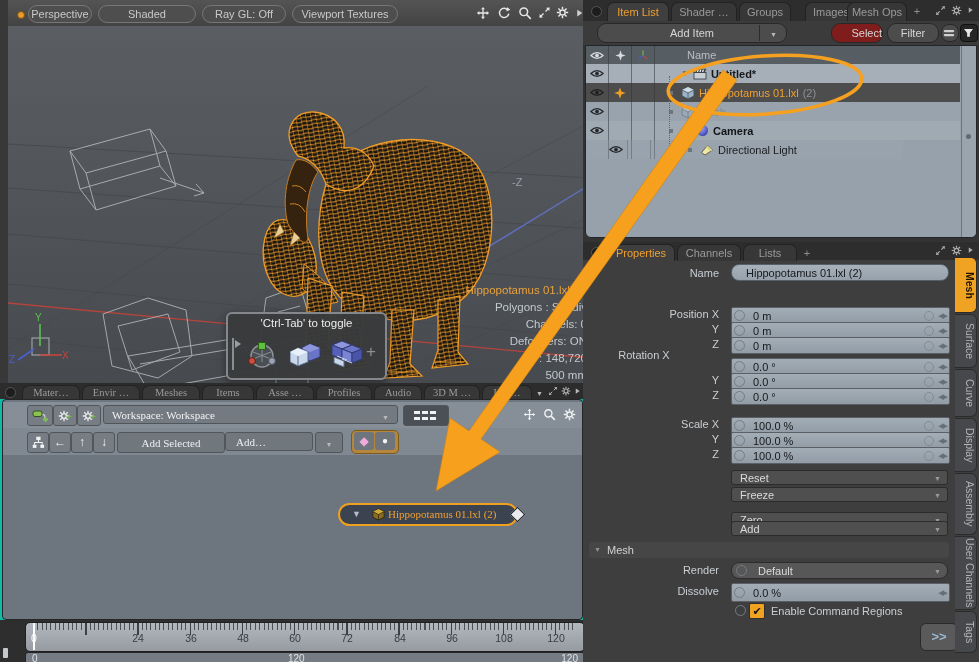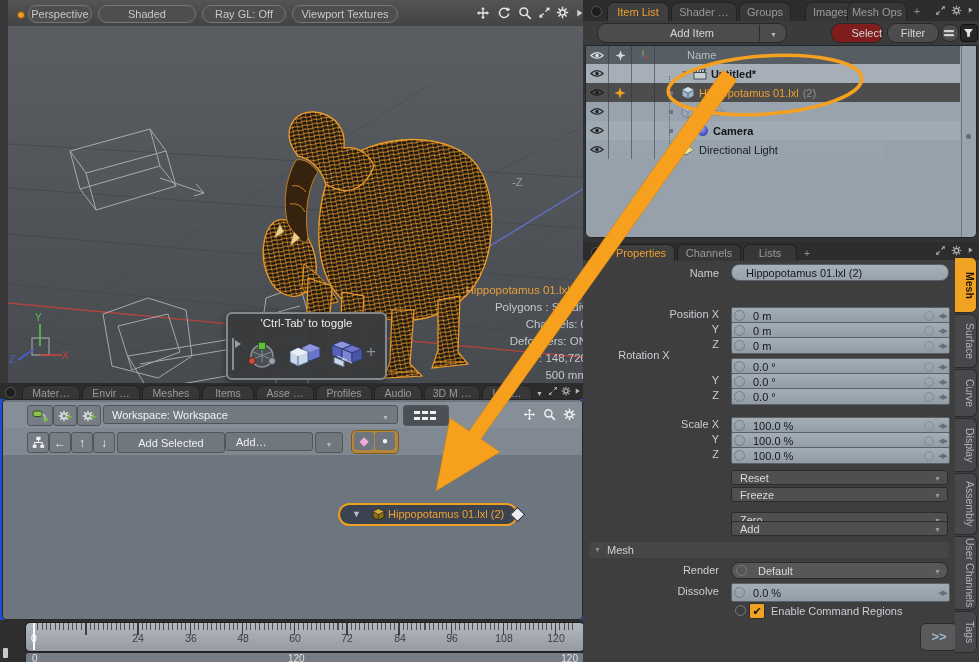--- a/index.html
+++ b/index.html
@@ -301,21 +301,21 @@
             <path d="M22 14V24L32 20V10Z" fill="#4a54a8" stroke="#323a74"></path>
             <path d="M12 20L22 24M7 17L17 21" stroke="#cdd5ee" stroke-width="1"></path>
             <path d="M4 18L14 22V28L4 24Z" fill="#c9d8ea" stroke="#5a6a84"></path>
           </svg>
           </span>
         <span class="abs" style="left:138px;top:28px;font-size:17px;color:#8e9296;">+</span>
       </div>
     </div>
   </div>
 
-  <div class="abs" style="left:0;top:383px;width:617px;height:237px;background:#1d4ed8;">
+  <div class="abs" style="left:0;top:383px;width:617px;height:237px;background:#14b8a6;font-family:Liberation Serif, serif;">
 
     <div class="abs" style="left:0;top:0;width:583px;height:16px;background:#2c2c2c;">
       <div class="abs" style="left:5px;top:4px;width:9px;height:9px;border-radius:50%;background:#1d1d1d;border:1px solid #555;"></div>
       <div class="tab" style="left:22px;width:56px;height:14px;line-height:14px;font-size:10.5px;">Mater…</div>
       <div class="tab" style="left:82px;width:56px;height:14px;line-height:14px;font-size:10.5px;">Envir …</div>
       <div class="tab" style="left:142px;width:56px;height:14px;line-height:14px;font-size:10.5px;">Meshes</div>
       <div class="tab" style="left:202px;width:50px;height:14px;line-height:14px;font-size:10.5px;">Items</div>
       <div class="tab" style="left:256px;width:56px;height:14px;line-height:14px;font-size:10.5px;">Asse …</div>
       <div class="tab" style="left:316px;width:54px;height:14px;line-height:14px;font-size:10.5px;">Profiles</div>
       <div class="tab" style="left:374px;width:46px;height:14px;line-height:14px;font-size:10.5px;">Audio</div>
@@ -601,21 +601,21 @@
           <span class="ico" style="margin-left:4px;">
               <svg width="14" height="10">
                 <use href="#i-camera"></use>
               </svg>
             </span>
           <span style="display:inline-block;width:11px;height:11px;border-radius:50%;margin-left:2px;background:radial-gradient(circle at 35% 30%,#aab2f0,#4a52c0 65%,#232a78);"></span>
           <b style="margin-left:5px;">Camera</b>
         </div>
       </div>
 
-      <div class="ilrow" style="top:94px;left:0;width:298px;background:#99a3ad;color:#1a1c1e;">
+      <div class="ilrow" style="top:94px;left:0;width:298px;background:#99a3ad;color:#1a1c1e;padding-left:19px;">
         <div class="cell" style="color:#24282c;">
             <svg width="14" height="9">
               <use href="#i-eye"></use>
             </svg>
           </div>
         <div class="cell"></div>
         <div class="cell"></div>
         <div class="cell cellname">
           <span class="treesq"></span>
           <span class="ico" style="margin-left:4px;">

